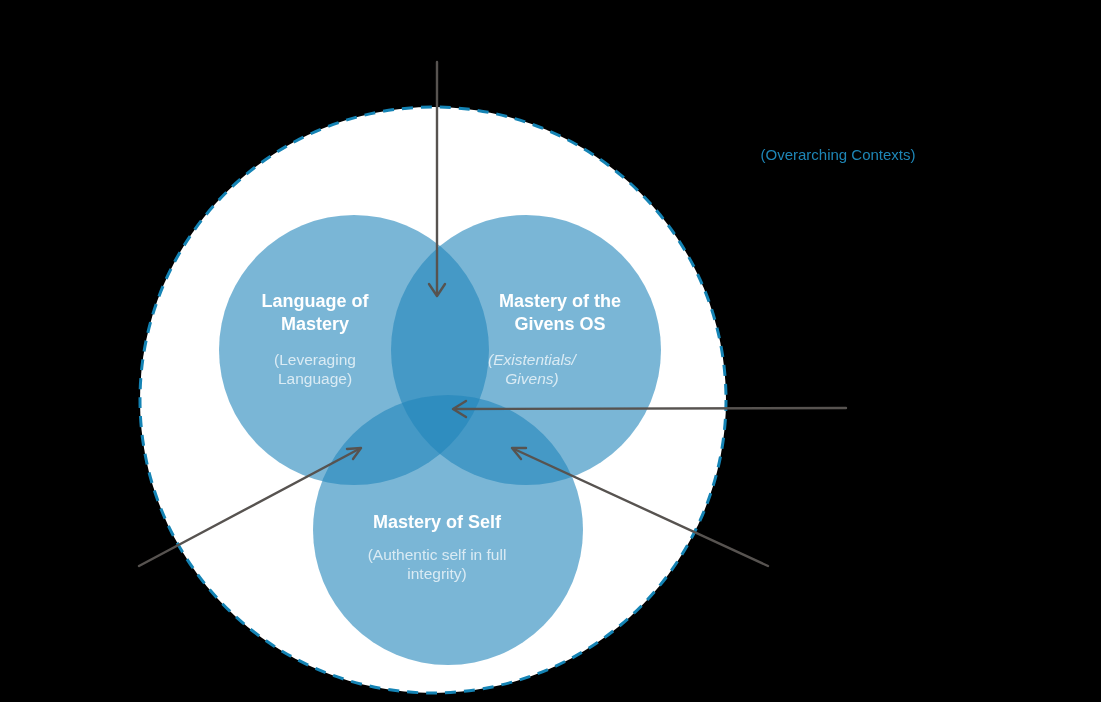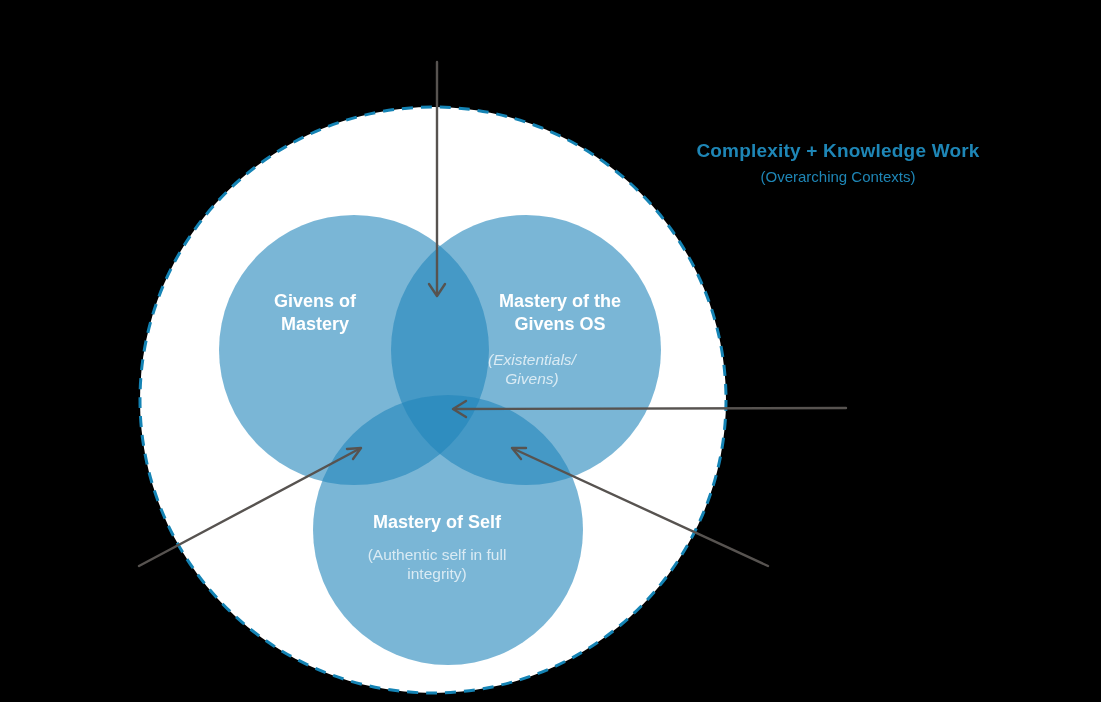--- a/index.html
+++ b/index.html
@@ -94,39 +94,42 @@
       </g>
 
       <g>
         <line x1="768" y1="566" x2="514" y2="449"></line>
         <polyline points="526,448 512,448 521,459"></polyline>
       </g>
     </g>
   </svg>
 
   <div class="overlay set-label label-lang">
-    <div>Givens of</div>
+    <div>Language of</div>
     <div>Mastery</div>
+  </div>
+  <div class="overlay set-sub sub-lang">
+    <div>(Leveraging</div>
+    <div>Language)</div>
   </div>
 
   <div class="overlay set-label label-humos">
     <div>Mastery of the</div>
     <div>Givens OS</div>
   </div>
   <div class="overlay set-sub sub-humos">
     <div>(Existentials/</div>
     <div>Givens)</div>
   </div>
 
   <div class="overlay set-label label-self">
     <div>Mastery of Self</div>
   </div>
   <div class="overlay set-sub sub-self">
     <div>(Authentic self in full</div>
     <div>integrity)</div>
   </div>
 
   <div class="overlay title-block">
-    <div class="title-heading">Complexity + Knowledge Work</div>
     <div class="title-subheading">(Overarching Contexts)</div>
   </div>
 
 </div>
 
 </body></html>

